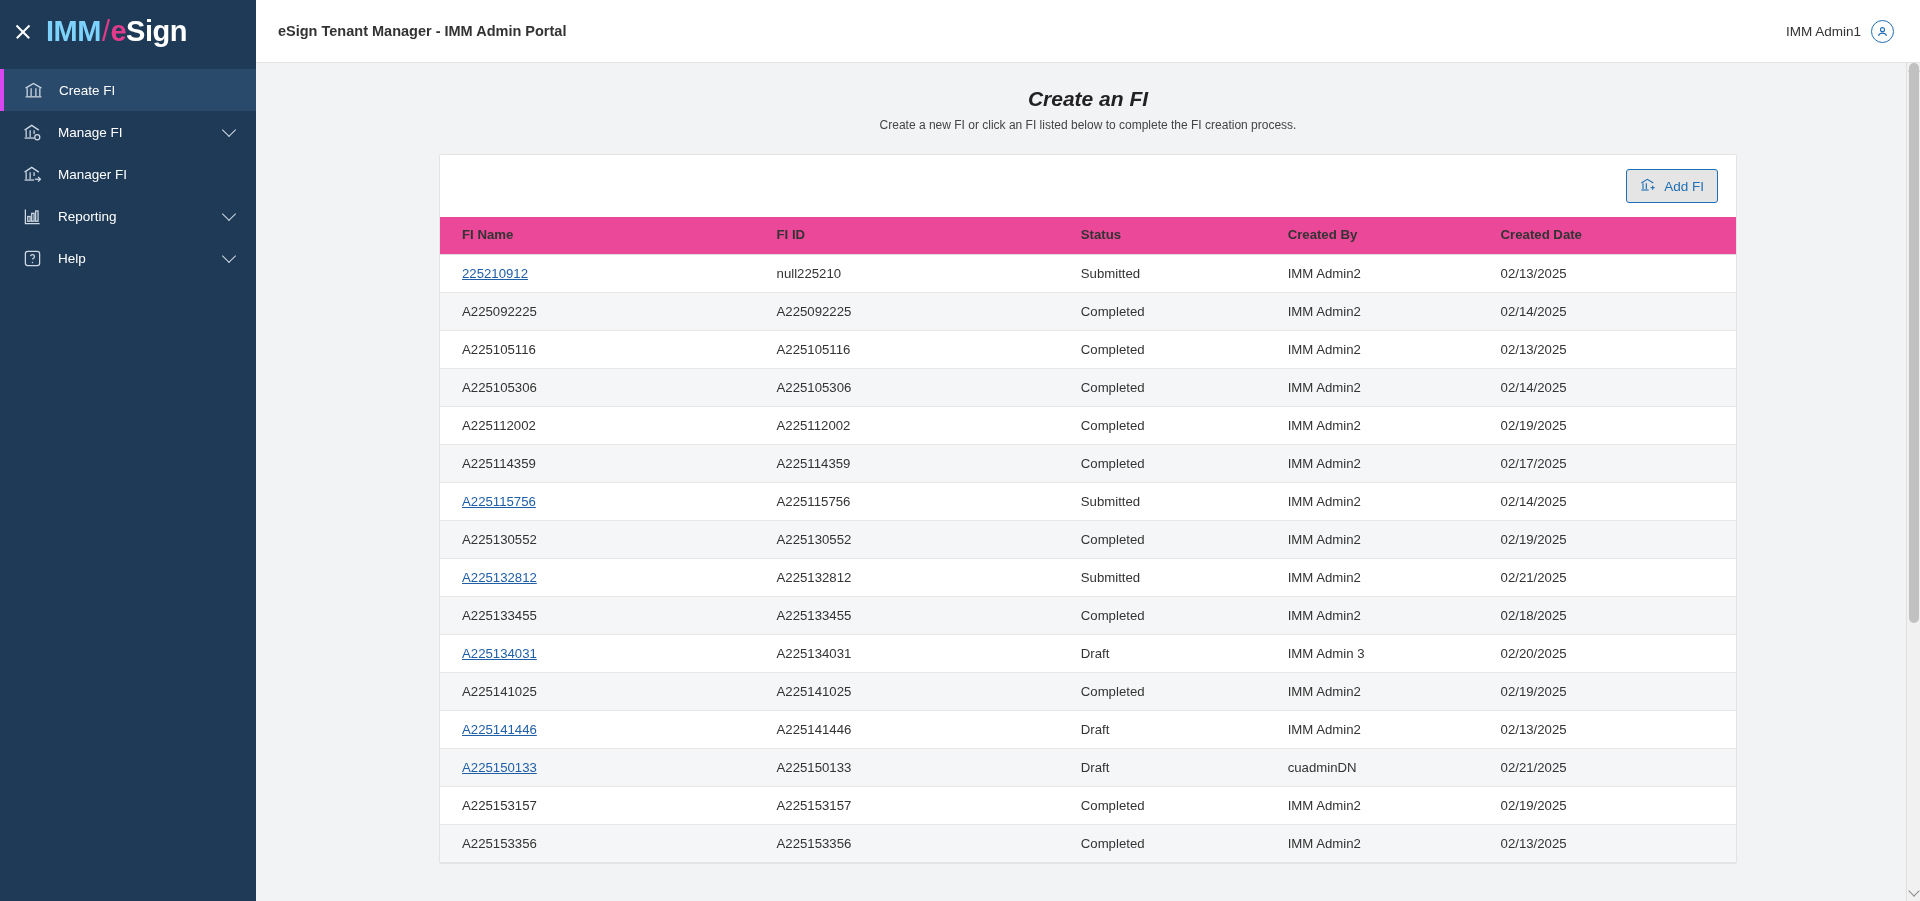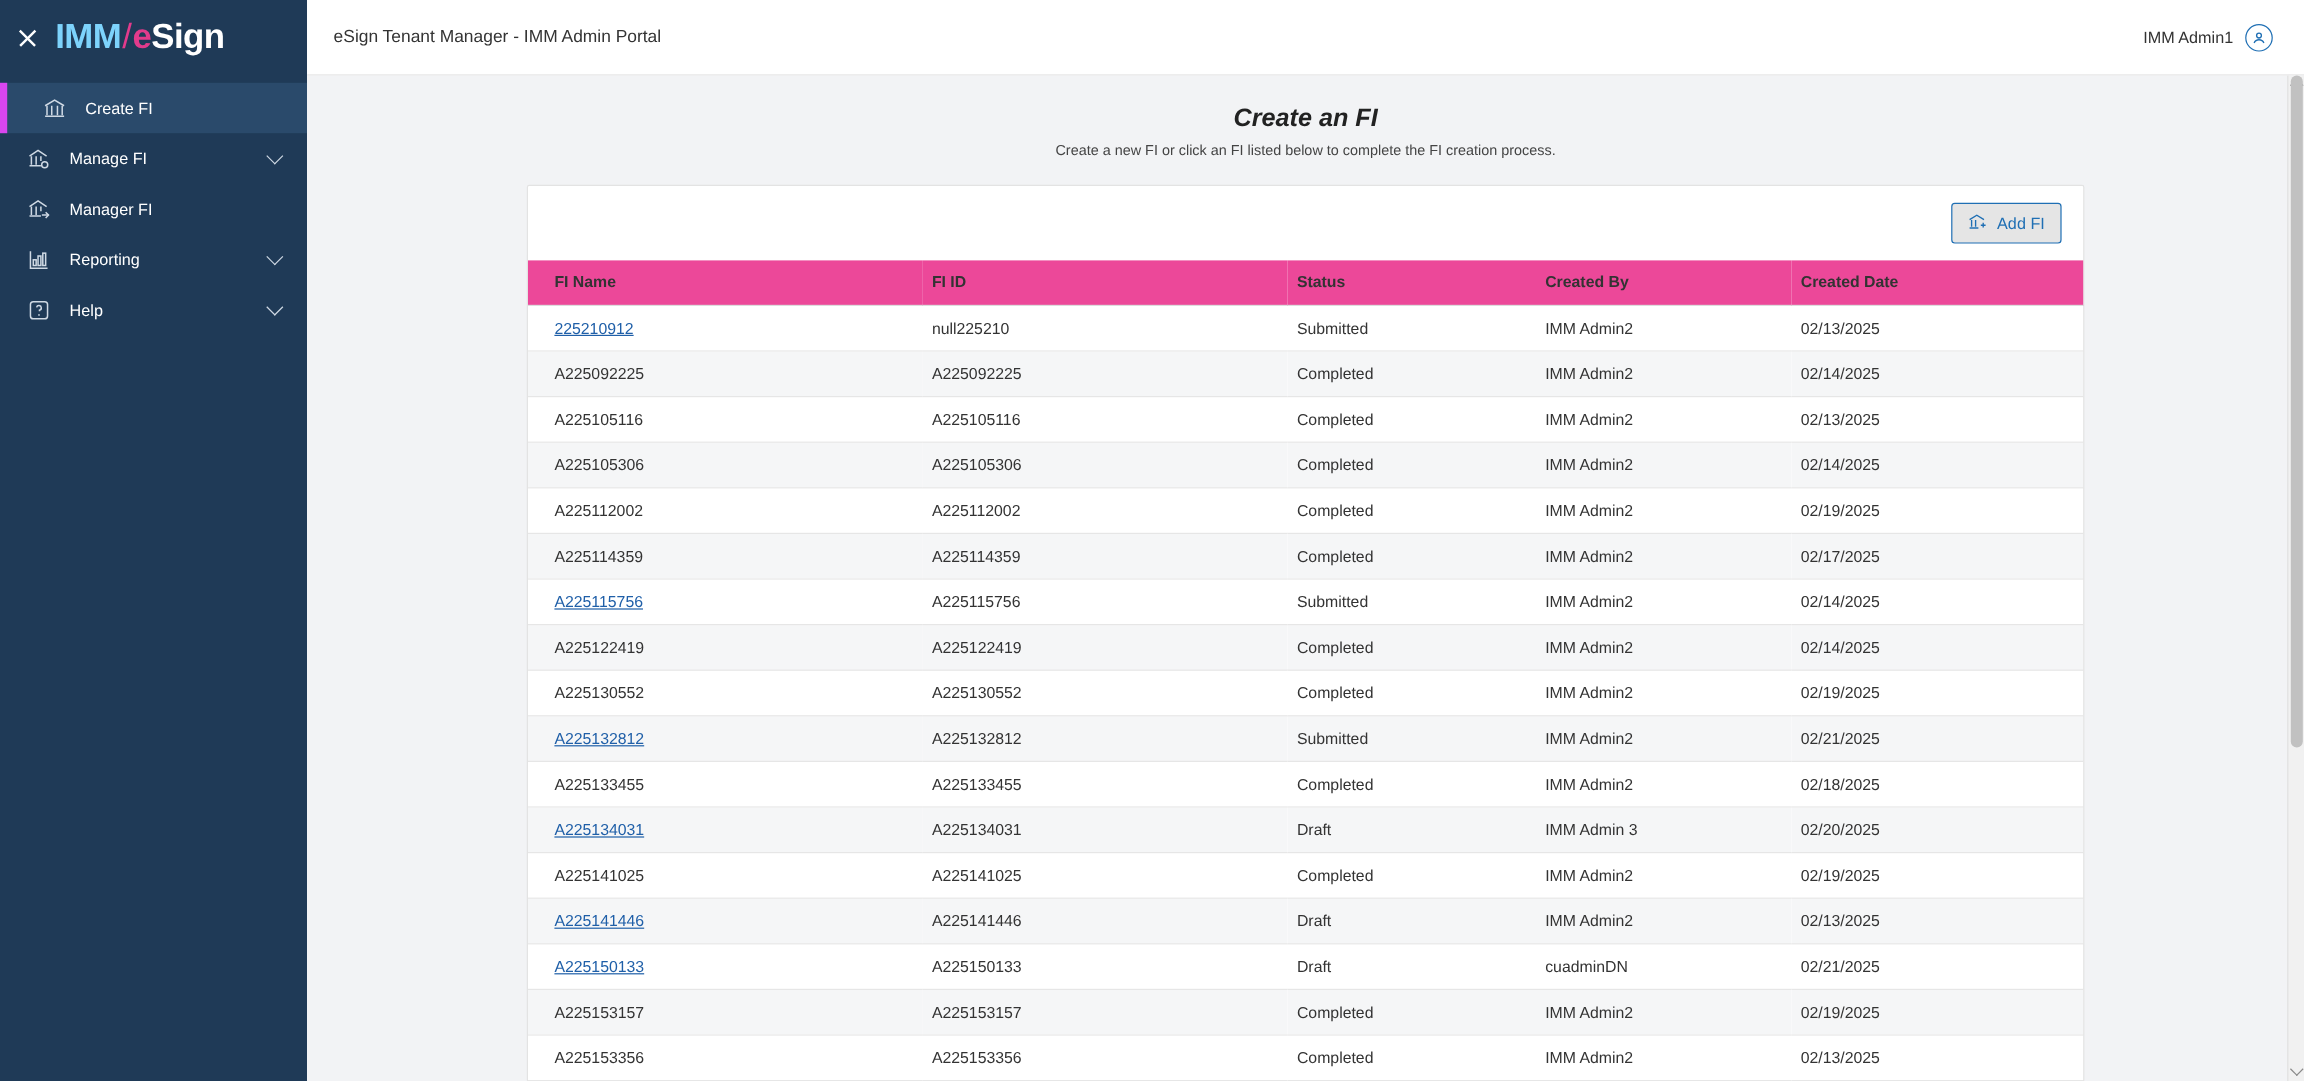--- a/index.html
+++ b/index.html
@@ -69,22 +69,22 @@
     align-items: center;
     padding: 0 22px;
     gap: 16px;
     font-size: 13.5px;
     color: #ffffff;
     cursor: pointer;
     position: relative;
   }
   .nav-item.active {
     background: #2a4a6b;
-    border-left: 6px solid #d946ef;
-    padding-left: 29px;
+    border-left: 4px solid #d946ef;
+    padding-left: 19px;
   }
   .nav-item .nav-icon {
     width: 20px;
     height: 20px;
     flex: 0 0 20px;
     display: flex;
     align-items: center;
     justify-content: center;
     color: #cfd9e4;
   }
@@ -110,21 +110,21 @@
     height: 63px;
     flex: 0 0 63px;
     border-bottom: 1px solid #e2e2e2;
     display: flex;
     align-items: center;
     padding: 0 26px 0 22px;
     background: #ffffff;
   }
   .topbar-title {
     font-size: 14.5px;
-    font-weight: normal;
+    font-weight: bold;
     color: #333333;
   }
   .topbar-right {
     margin-left: auto;
     display: flex;
     align-items: center;
     gap: 10px;
   }
   .user-name { font-size: 13.5px; color: #333333; }
   .user-avatar {
@@ -432,27 +432,20 @@
                 <td class="col-4">02/17/2025</td>
               </tr>
               <tr>
                 <td class="col-0"><a class="fi-link">A225115756</a></td>
                 <td class="col-1">A225115756</td>
                 <td class="col-2">Submitted</td>
                 <td class="col-3">IMM Admin2</td>
                 <td class="col-4">02/14/2025</td>
               </tr>
               <tr>
-                <td class="col-0">A225122419</td>
-                <td class="col-1">A225122419</td>
-                <td class="col-2">Completed</td>
-                <td class="col-3">IMM Admin2</td>
-                <td class="col-4">02/14/2025</td>
-              </tr>
-              <tr>
                 <td class="col-0">A225130552</td>
                 <td class="col-1">A225130552</td>
                 <td class="col-2">Completed</td>
                 <td class="col-3">IMM Admin2</td>
                 <td class="col-4">02/19/2025</td>
               </tr>
               <tr>
                 <td class="col-0"><a class="fi-link">A225132812</a></td>
                 <td class="col-1">A225132812</td>
                 <td class="col-2">Submitted</td>

